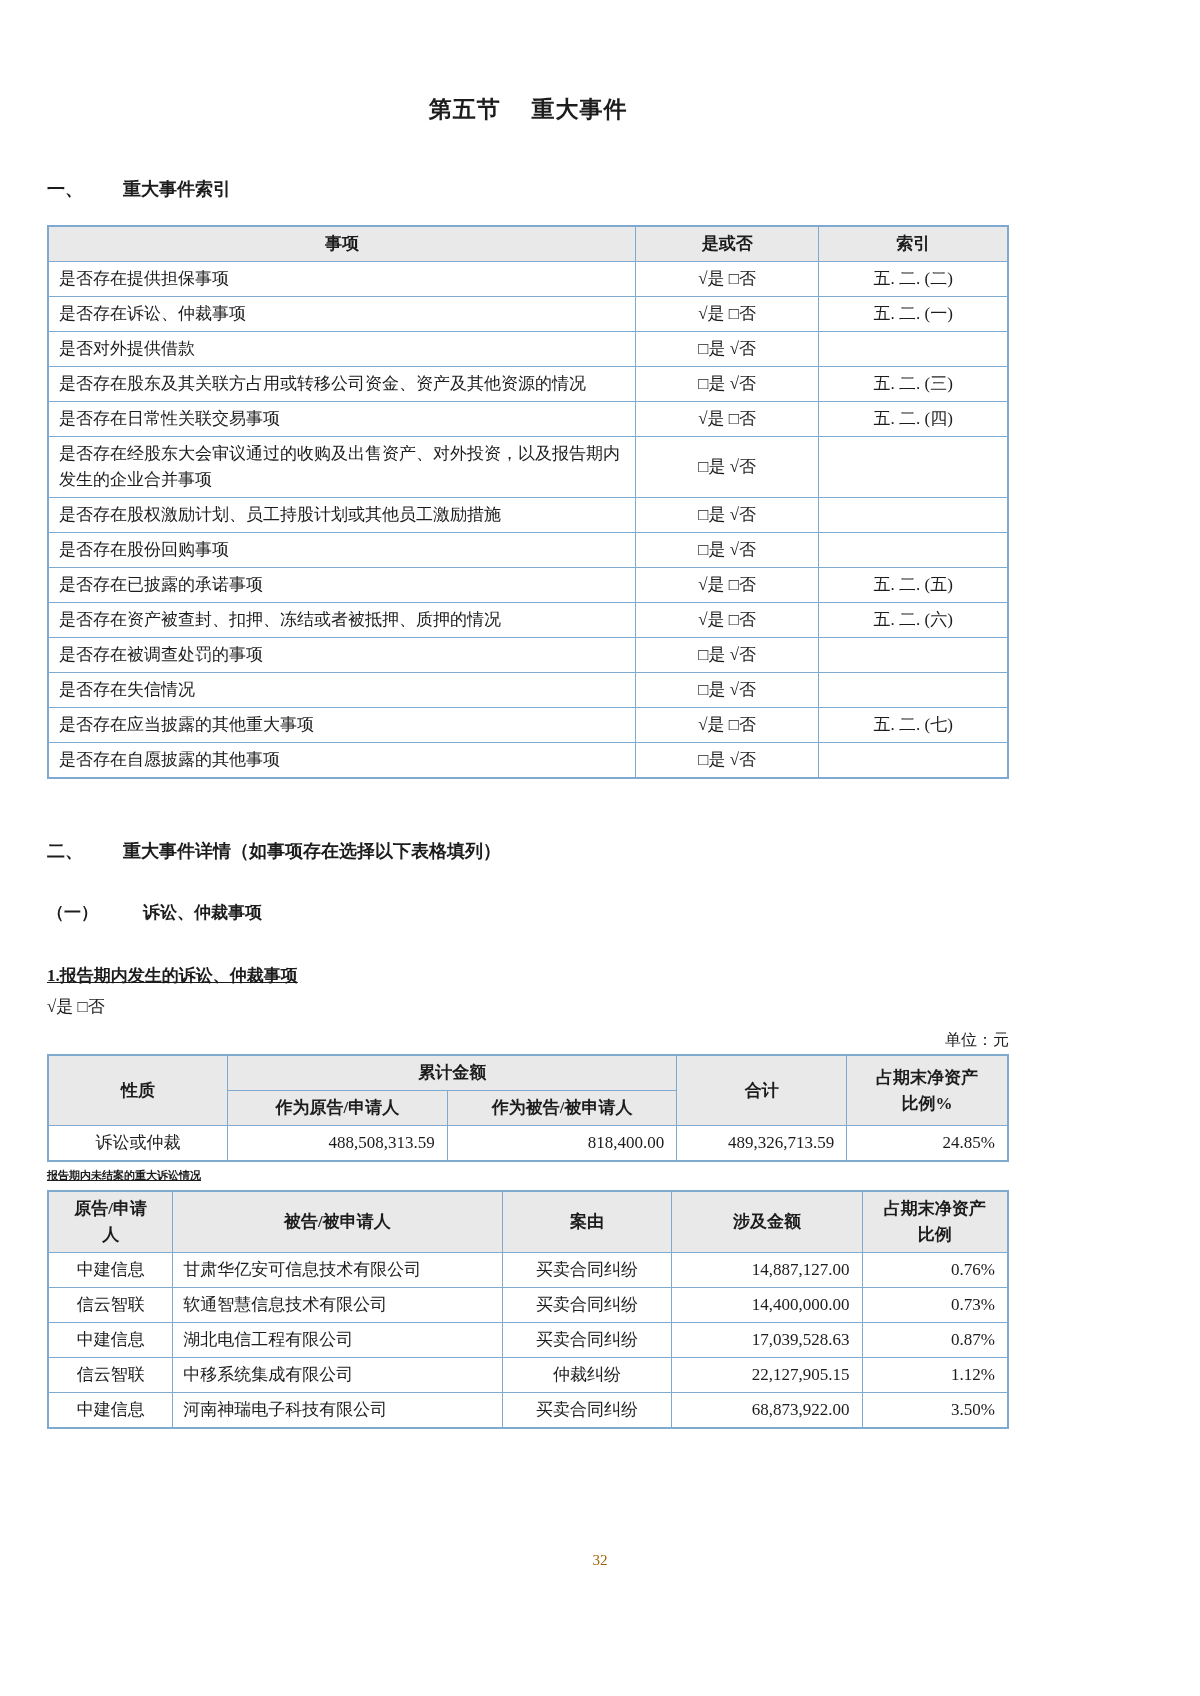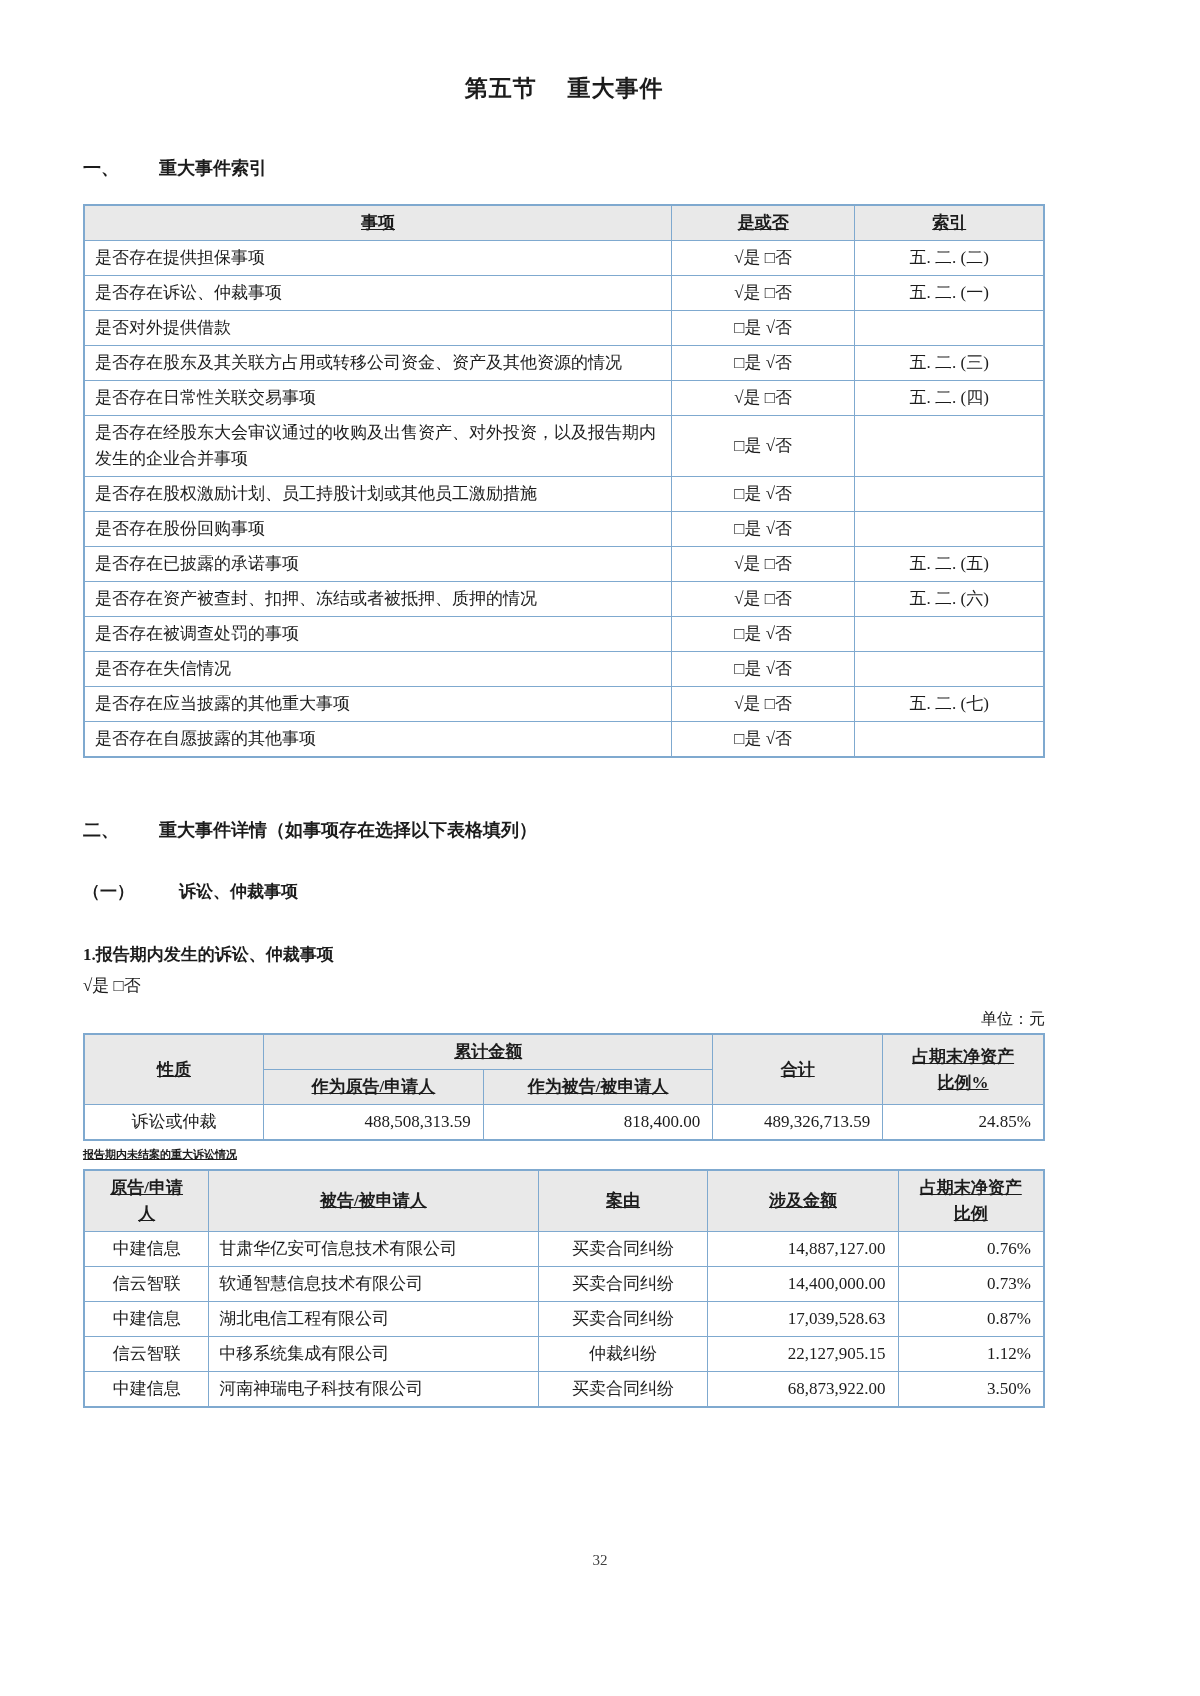--- a/index.html
+++ b/index.html
@@ -4,59 +4,59 @@
 <style>
   html, body { margin: 0; padding: 0; }
   body {
     width: 1200px; height: 1696px;
     background: #ffffff;
     font-family: "Liberation Serif", "DejaVu Serif", serif;
     color: #1c1c1c;
     position: relative;
     overflow: hidden;
   }
-  .content { width: 962px; margin-left: 83px; padding-top: 73px; }
+  .content { width: 962px; margin-left: 47px; padding-top: 94px; }
 
   .doc-title {
     text-align: center; font-size: 23px; font-weight: bold;
     margin: 0 0 52px 0; letter-spacing: 1px;
   }
 
   .sec-heading { display: flex; font-size: 18px; font-weight: bold; margin: 0 0 24px 0; }
   .sec-heading .no { width: 76px; flex: none; }
   .sub-heading { display: flex; font-size: 17px; font-weight: bold; margin: 38px 0 0 0; }
   .sub-heading .no { width: 96px; flex: none; }
 
   table {
     width: 100%; border-collapse: collapse; table-layout: fixed;
     border: 2px solid #7fa9cf; font-size: 17px;
   }
   th, td { border: 1px solid #7fa9cf; overflow: hidden; }
   th {
     background: #e9e9e9; font-weight: bold; text-align: center;
-    padding: 4px 4px; line-height: 26px; white-space: pre-line; text-decoration: underline;
+    padding: 4px 4px; line-height: 26px; white-space: pre-line;
   }
   td { padding: 4px 8px; line-height: 26px; background: #ffffff; }
 
   .cell-left   { text-align: left; padding-left: 10px; }
   .cell-center { text-align: center; }
   .cell-right  { text-align: right; padding-right: 12px; }
 
   .index-table { margin-bottom: 60px; }
 
   .details-block { margin-top: 0; }
-  .item-title { font-size: 17px; font-weight: bold; margin: 40px 0 8px 0; }
+  .item-title { font-size: 17px; font-weight: bold; margin: 40px 0 8px 0; text-decoration: underline; }
   .yesno-line { font-size: 17px; margin: 0 0 12px 0; }
   .unit-line  { font-size: 16px; text-align: right; margin: 0 0 3px 0; }
 
   .pending-title { font-size: 11px; font-weight: bold; margin: 6px 0 7px 0; text-decoration: underline; }
 
   .page-footer {
     position: absolute; left: 0; top: 1552px; width: 1200px;
-    text-align: center; font-size: 15px; color: #404040;
+    text-align: center; font-size: 15px; color: #a16207;
   }
 </style>
 </head>
 <body>
 
 <div class="content">
 
   <h1 class="doc-title">第五节　 重大事件</h1>
 
   <div class="sec-heading">

